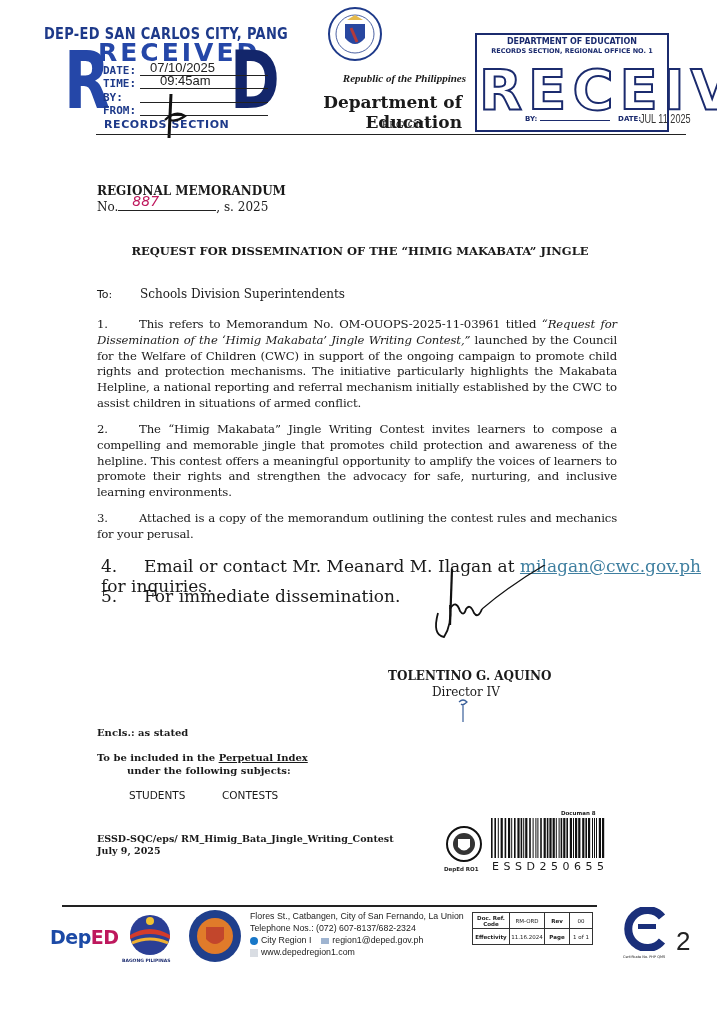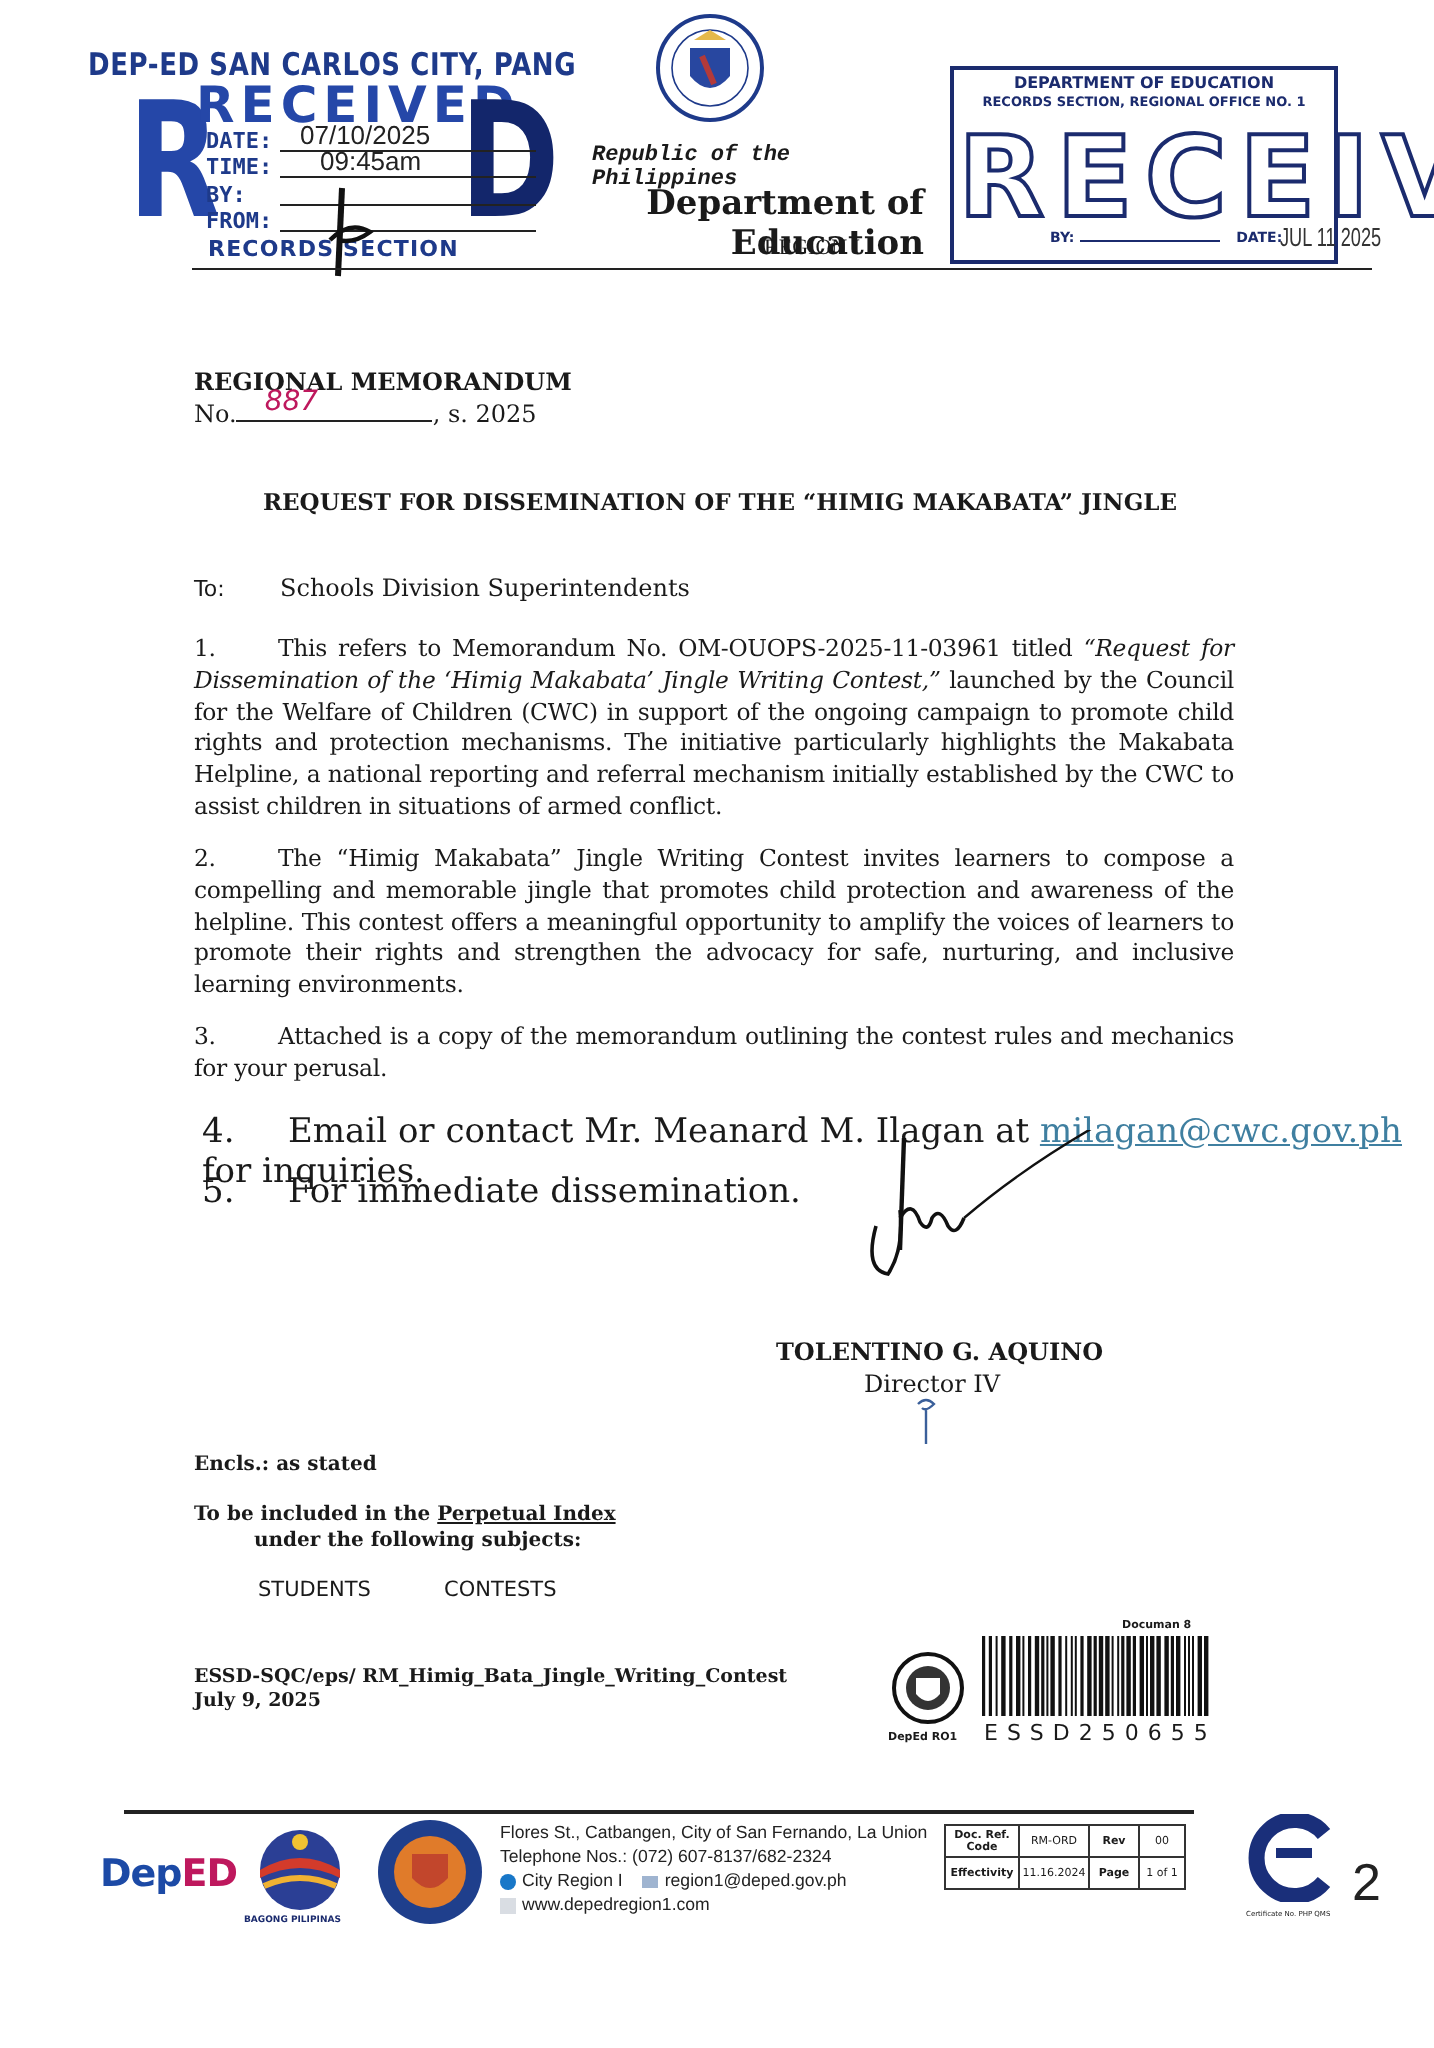--- a/index.html
+++ b/index.html
@@ -13,21 +13,21 @@
   .stamp-D { left:230px; top:40px; font-family:"DejaVu Sans", sans-serif; font-weight:bold; font-size:80px; line-height:82px; color:#13266b; transform:scaleX(0.75); transform-origin:left; }
   .stamp-field { font-family:"DejaVu Sans Mono", monospace; font-size:11px; color:#1e3a8a; font-weight:bold; }
   .stamp-line { border-bottom:1px solid #222; width:128px; height:12px; position:absolute; }
   .stamp-val { font-family:"Liberation Sans", sans-serif; font-size:13px; color:#222; }
   .records-section { left:104px; top:118px; font-family:"DejaVu Sans", sans-serif; font-weight:bold; font-size:11px; color:#1e3a8a; letter-spacing:0.6px; }
   .header-rule { left:96px; top:134px; width:590px; border-top:1.5px solid #222; }
   .sig-initial { left:163px; top:92px; width:30px; height:48px; }
 
   
   .seal { left:327px; top:6px; width:56px; height:56px; }
-  .republic { left:296px; top:72px; width:170px; font-family:Liberation Mono, monospace; font-weight:bold; font-style:italic; font-size:11px; }
+  .republic { left:296px; top:72px; width:170px; text-align:right; font-family:Liberation Serif, serif; font-weight:bold; font-style:italic; font-size:11px; }
   .dept { left:256px; top:92px; width:206px; text-align:right; font-family:"DejaVu Serif", serif; font-weight:bold; font-size:17px; }
   .region { left:300px; top:118px; width:130px; text-align:right; font-family:"Liberation Serif", serif; font-size:11px; }
 
   
   .stamp-right { left:475px; top:33px; width:190px; height:95px; border:2px solid #1b2b6e; }
   .stamp-right-t1 { left:0; top:2px; width:100%; text-align:center; font-family:"DejaVu Sans", sans-serif; font-weight:bold; font-size:8px; color:#1b2b6e; }
   .stamp-right-t2 { left:0; top:12px; width:100%; text-align:center; font-family:"DejaVu Sans", sans-serif; font-weight:bold; font-size:6.5px; color:#1b2b6e; }
   .stamp-right-big { left:2px; top:22px; font-family:"DejaVu Sans", sans-serif; font-weight:bold; font-size:56px; letter-spacing:6px; color:transparent; -webkit-text-stroke:2px #1b2b6e; }
   .stamp-right-box { left:45px; top:38px; width:100px; height:30px; background:#fff; border:2px solid #1b2b6e; border-radius:2px; }
   .stamp-num { width:100%; text-align:center; top:5px; font-family:"Liberation Serif", serif; font-size:17px; color:#9b2f2f; letter-spacing:1px; }

